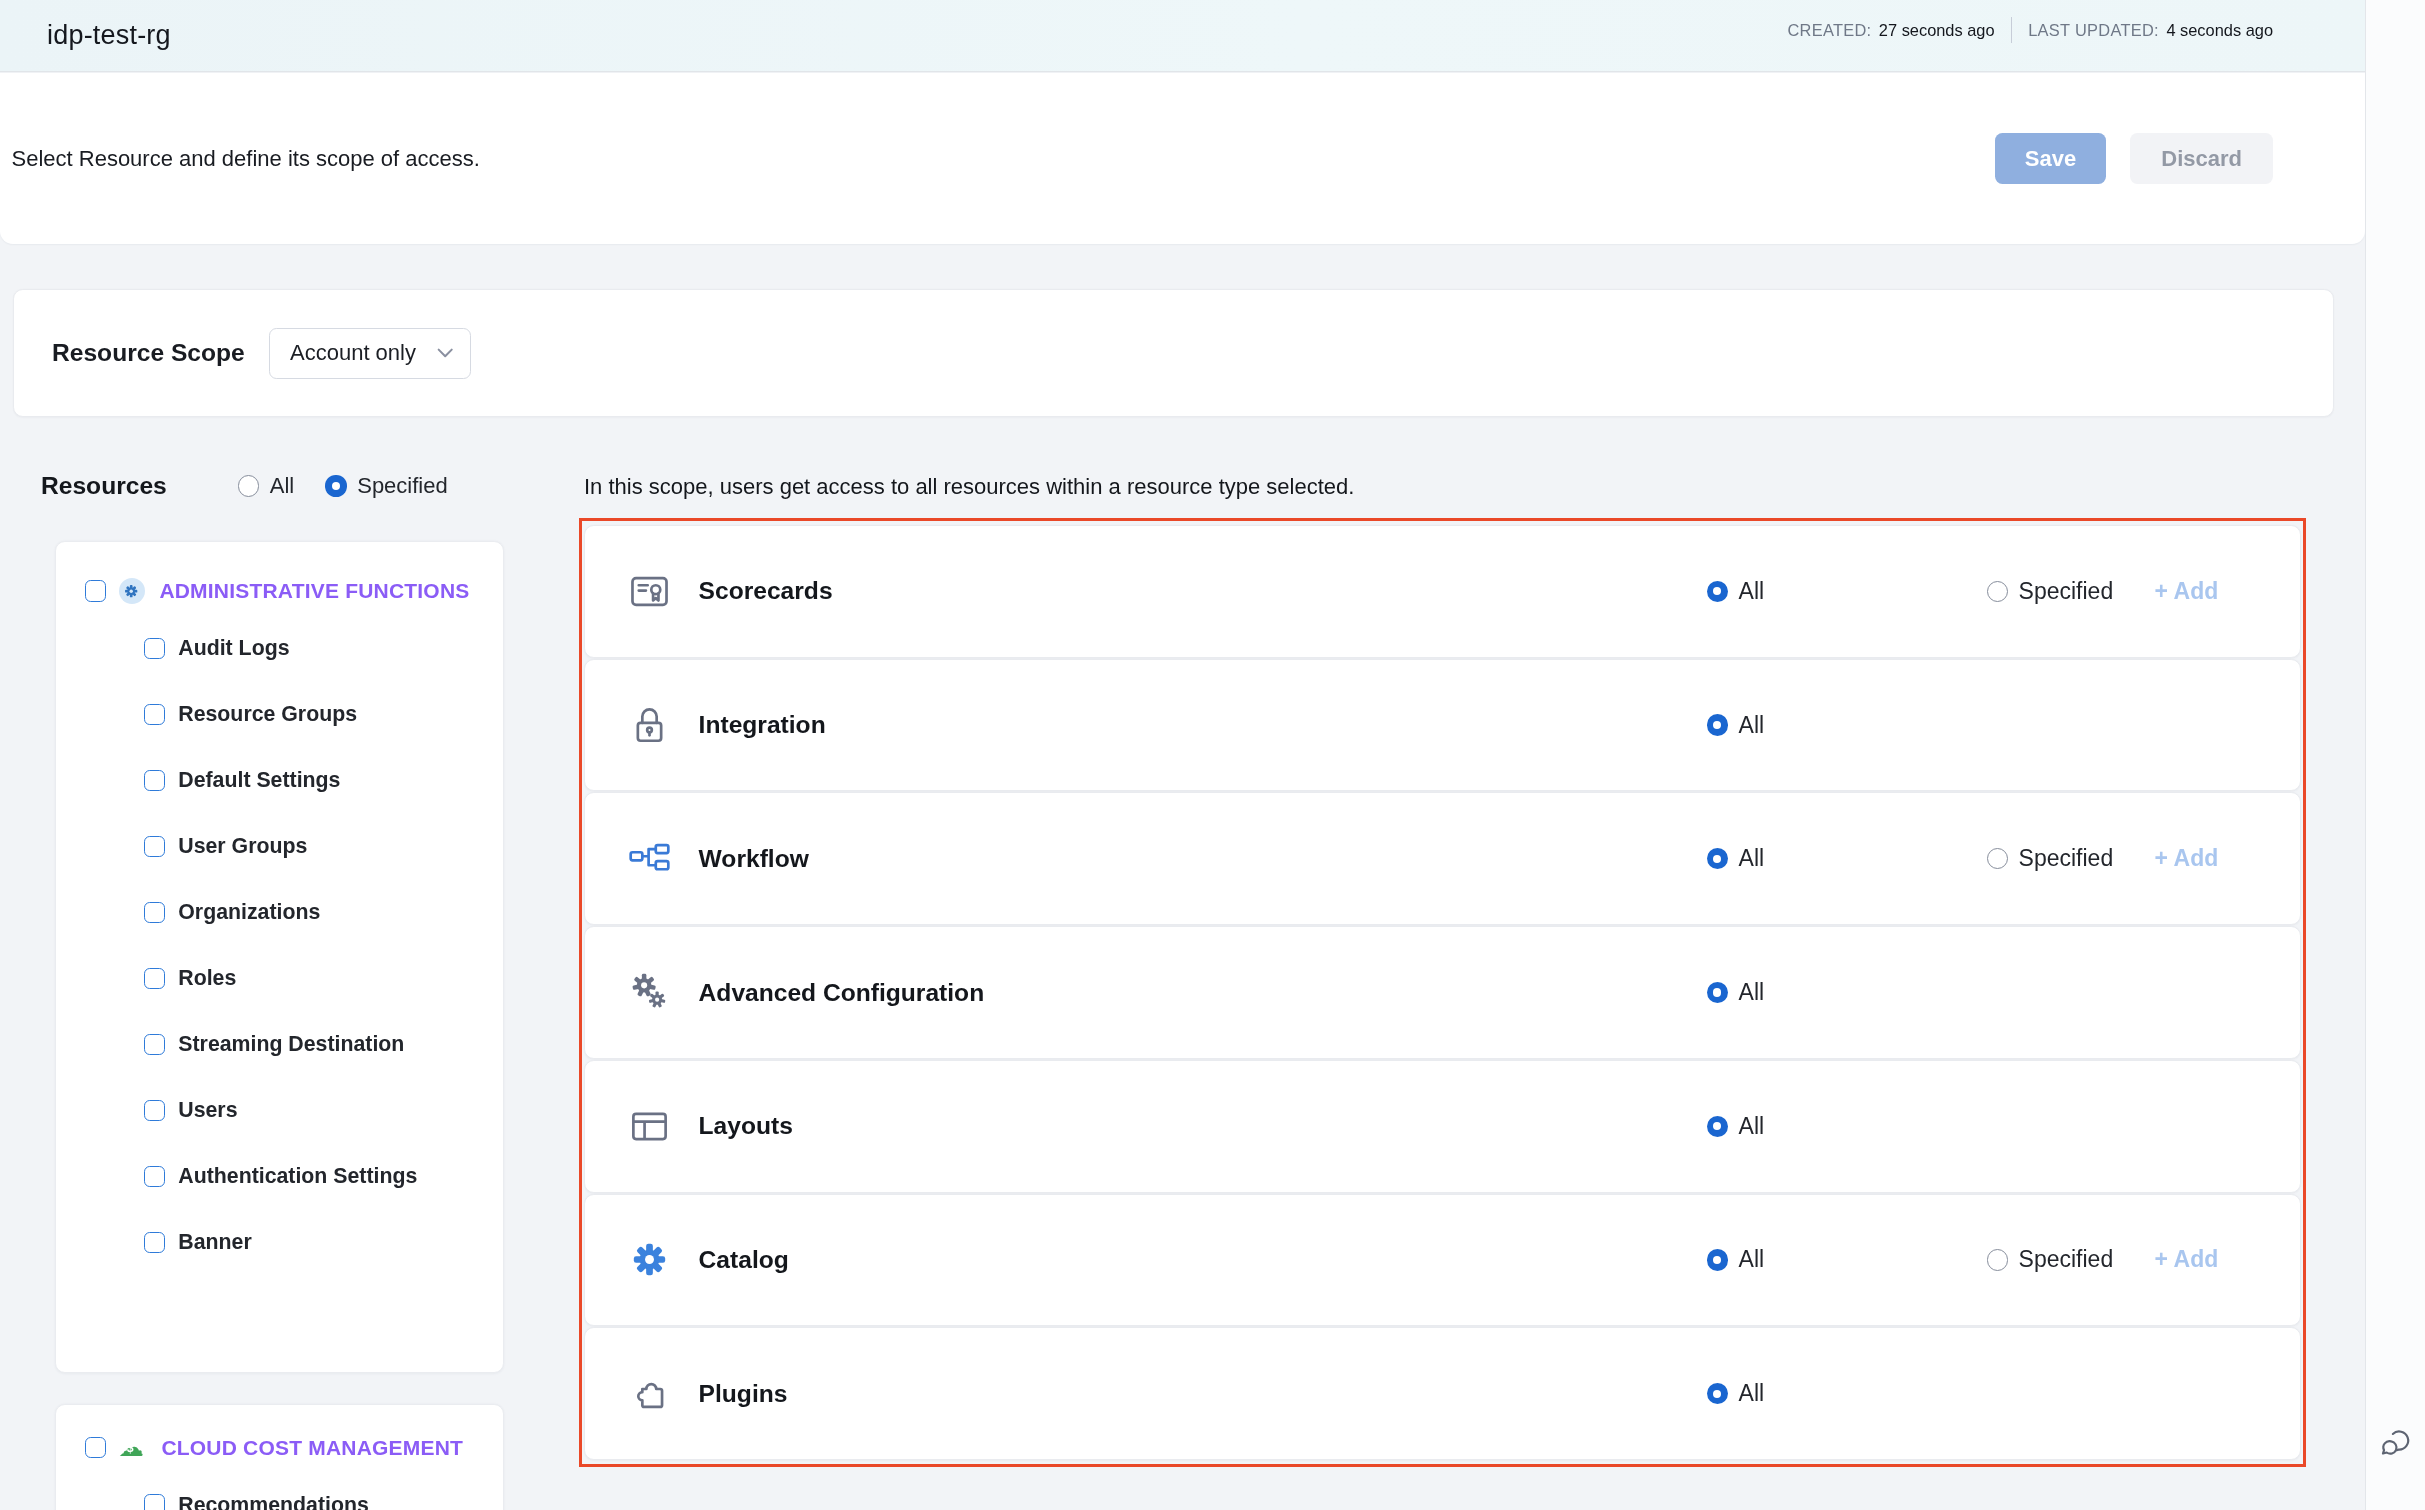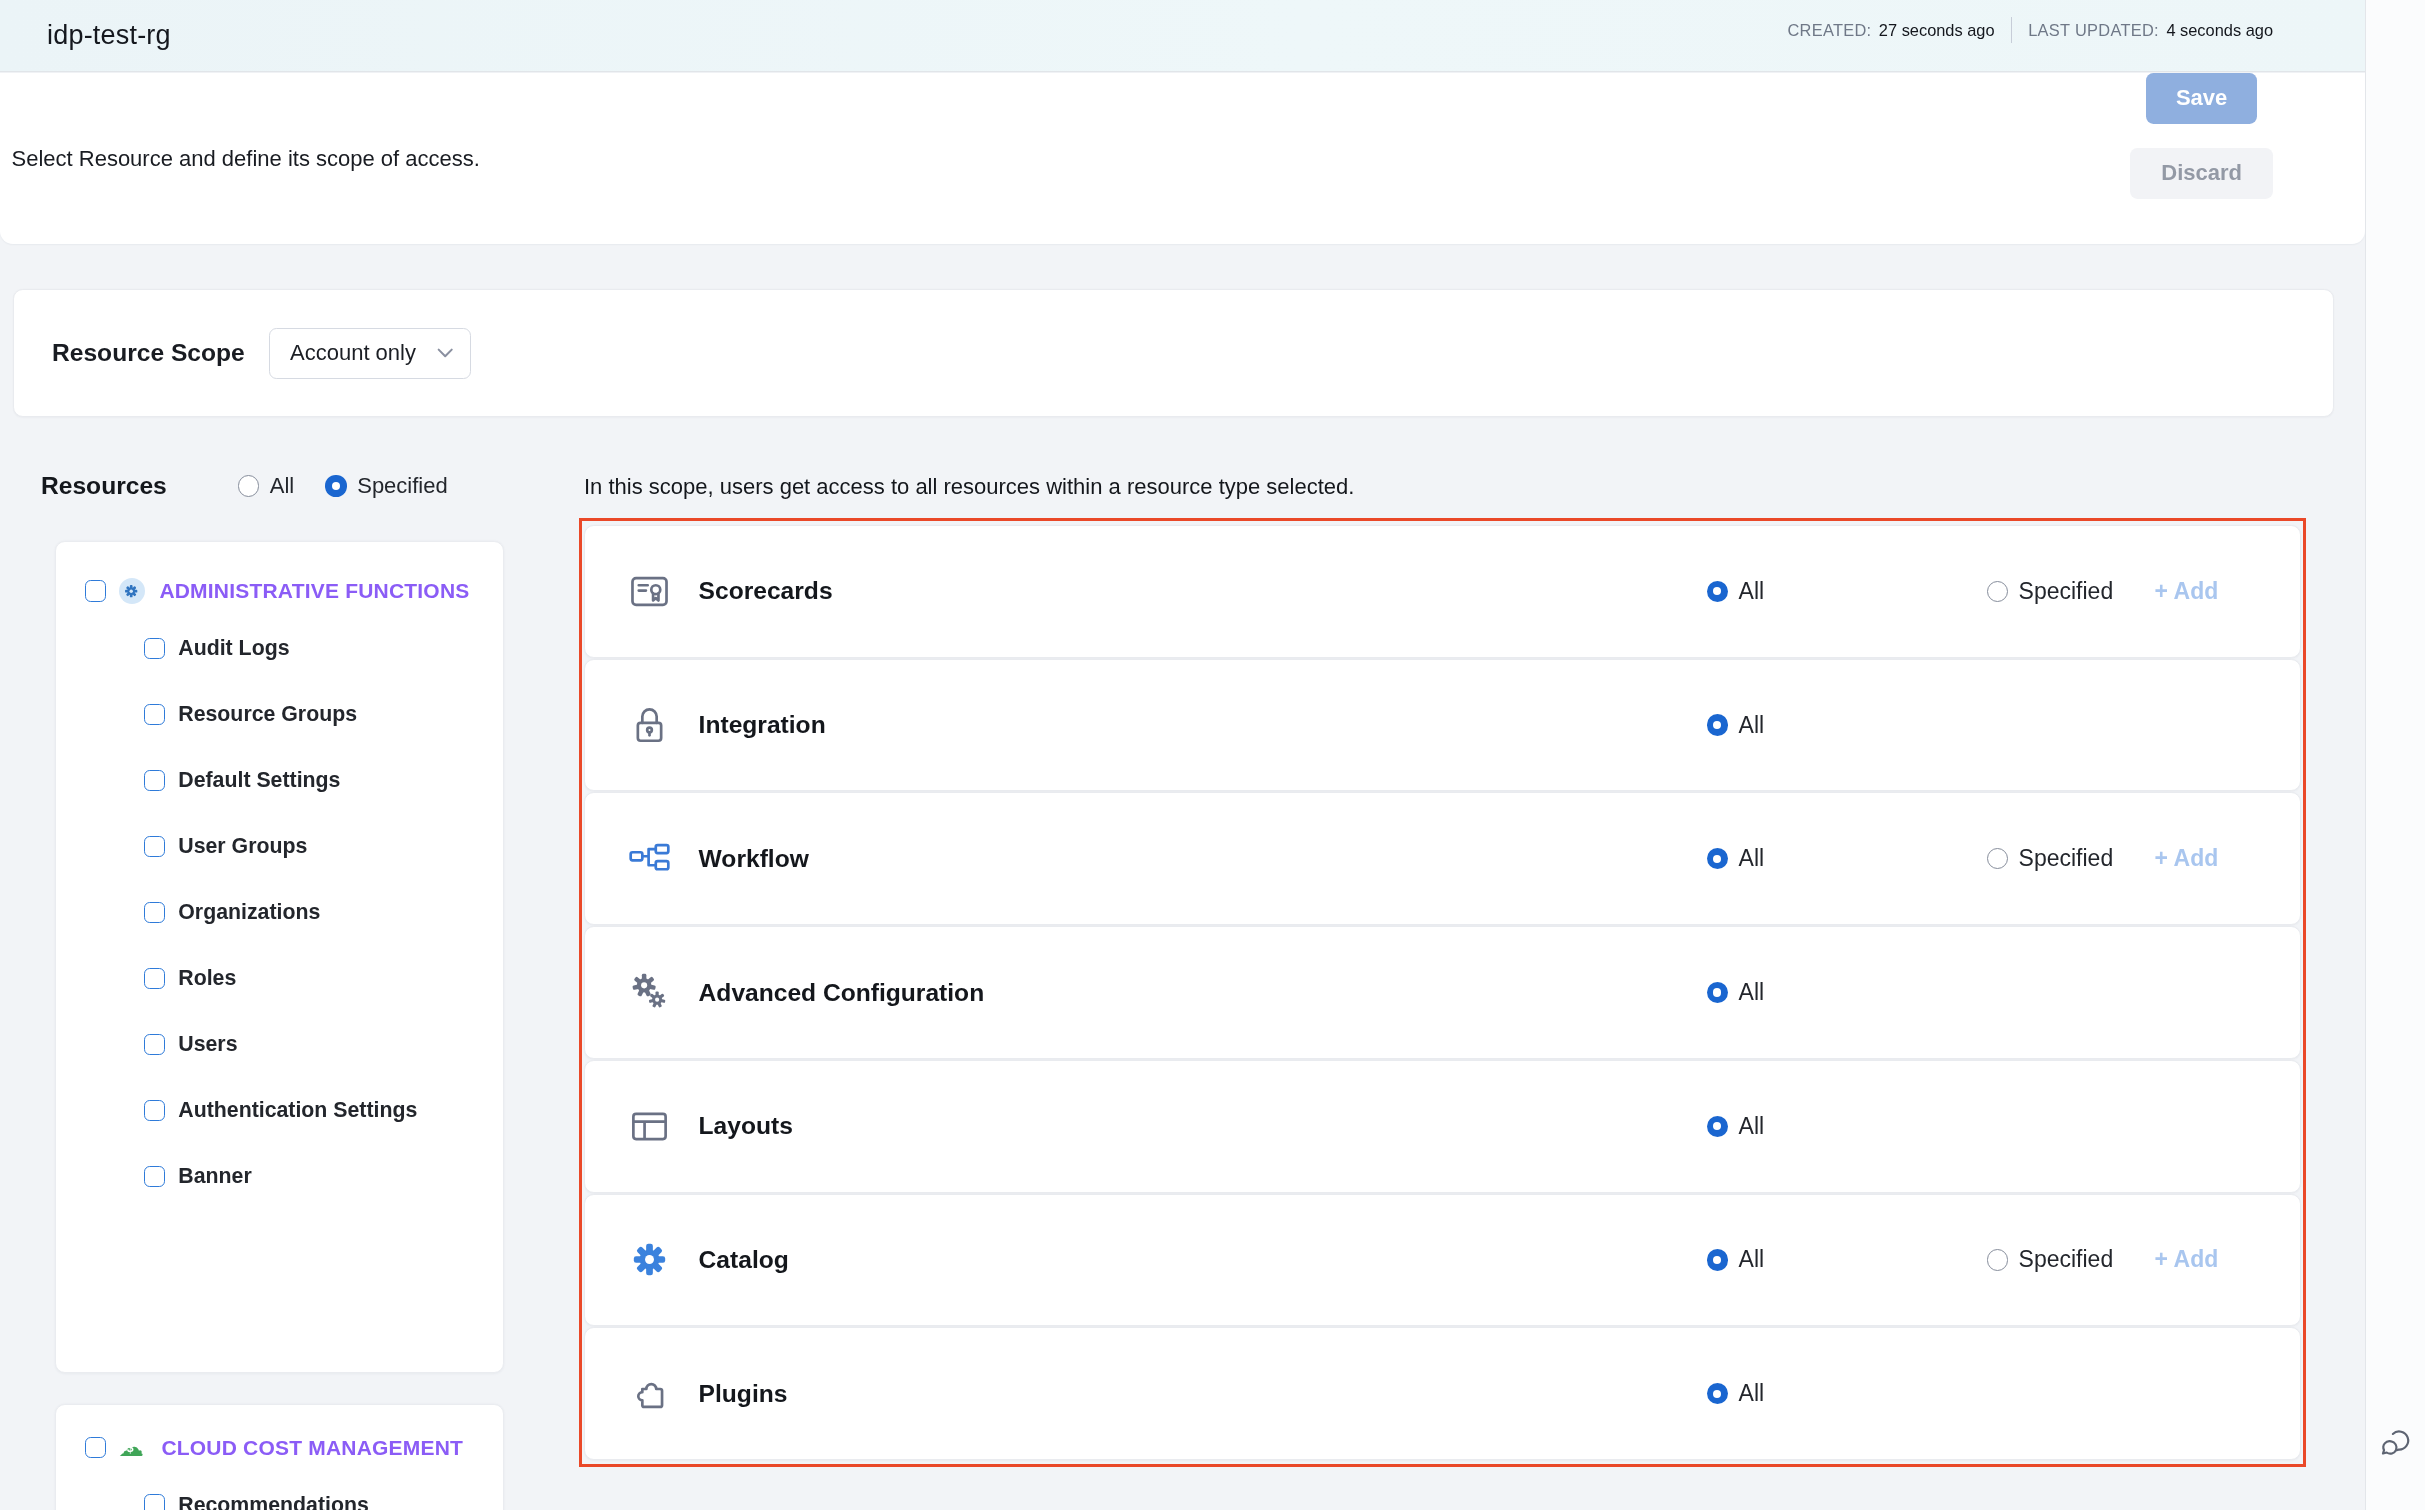--- a/index.html
+++ b/index.html
@@ -15,21 +15,21 @@
   .header-meta { position:absolute; right:92px; top:0; height:60px; display:flex; align-items:center; font-size:16.4px; }
   .meta-label { color:#6f7887; font-weight:500; letter-spacing:0.3px; }
   .meta-value { color:#14171d; font-weight:500; margin-left:7.4px; }
   .meta-divider { width:0.8px; height:26px; background:#c7cdd8; margin:0 16.4px; }
 
   
   .toolbar { position:absolute; left:0; top:73px; width:2365px; height:171px; background:#ffffff;
     border-radius:0 0 13px 13px; box-shadow:0 0.8px 1.6px rgba(40,50,70,.05); }
   .toolbar-desc { position:absolute; left:11.5px; top:0; height:171px; display:flex; align-items:center;
     font-size:22px; color:#191c22; }
-  .toolbar-buttons { position:absolute; right:92px; top:0; height:171px; display:flex; align-items:center; gap:24.6px;flex-direction:column; }
+  .toolbar-buttons { position:absolute; right:92px; top:0; height:171px; display:flex; align-items:center; gap:24.6px; }
   .btn { border:none; border-radius:7.4px; font-size:22px; font-weight:700; cursor:pointer;
     font-family:"Liberation Sans","DejaVu Sans",sans-serif; }
   .btn-save { background:#8fafdf; color:#ffffff; padding:12.3px 29.5px; }
   .btn-discard { background:#f2f3f6; color:#9399a5; padding:12.3px 31px; }
 
   
   .scope-card { position:absolute; left:13px; top:289px; width:2321px; height:128px; background:#fff;
     border:0.8px solid #e9ebef; border-radius:9.8px; box-shadow:0 0.8px 1.6px rgba(40,50,70,.04);
     display:flex; align-items:center; }
   .scope-label { font-size:24.6px; font-weight:700; color:#191c22; margin-left:38px;text-align:center; }
@@ -179,20 +179,24 @@
   <div class="item-row">
     <span class="checkbox"></span>
     <span class="item-label">Organizations</span>
   </div>
 
   <div class="item-row">
     <span class="checkbox"></span>
     <span class="item-label">Roles</span>
   </div>
 
+  <div class="item-row">
+    <span class="checkbox"></span>
+    <span class="item-label">Streaming Destination</span>
+  </div>
 
   <div class="item-row">
     <span class="checkbox"></span>
     <span class="item-label">Users</span>
   </div>
 
   <div class="item-row">
     <span class="checkbox"></span>
     <span class="item-label">Authentication Settings</span>
   </div>

